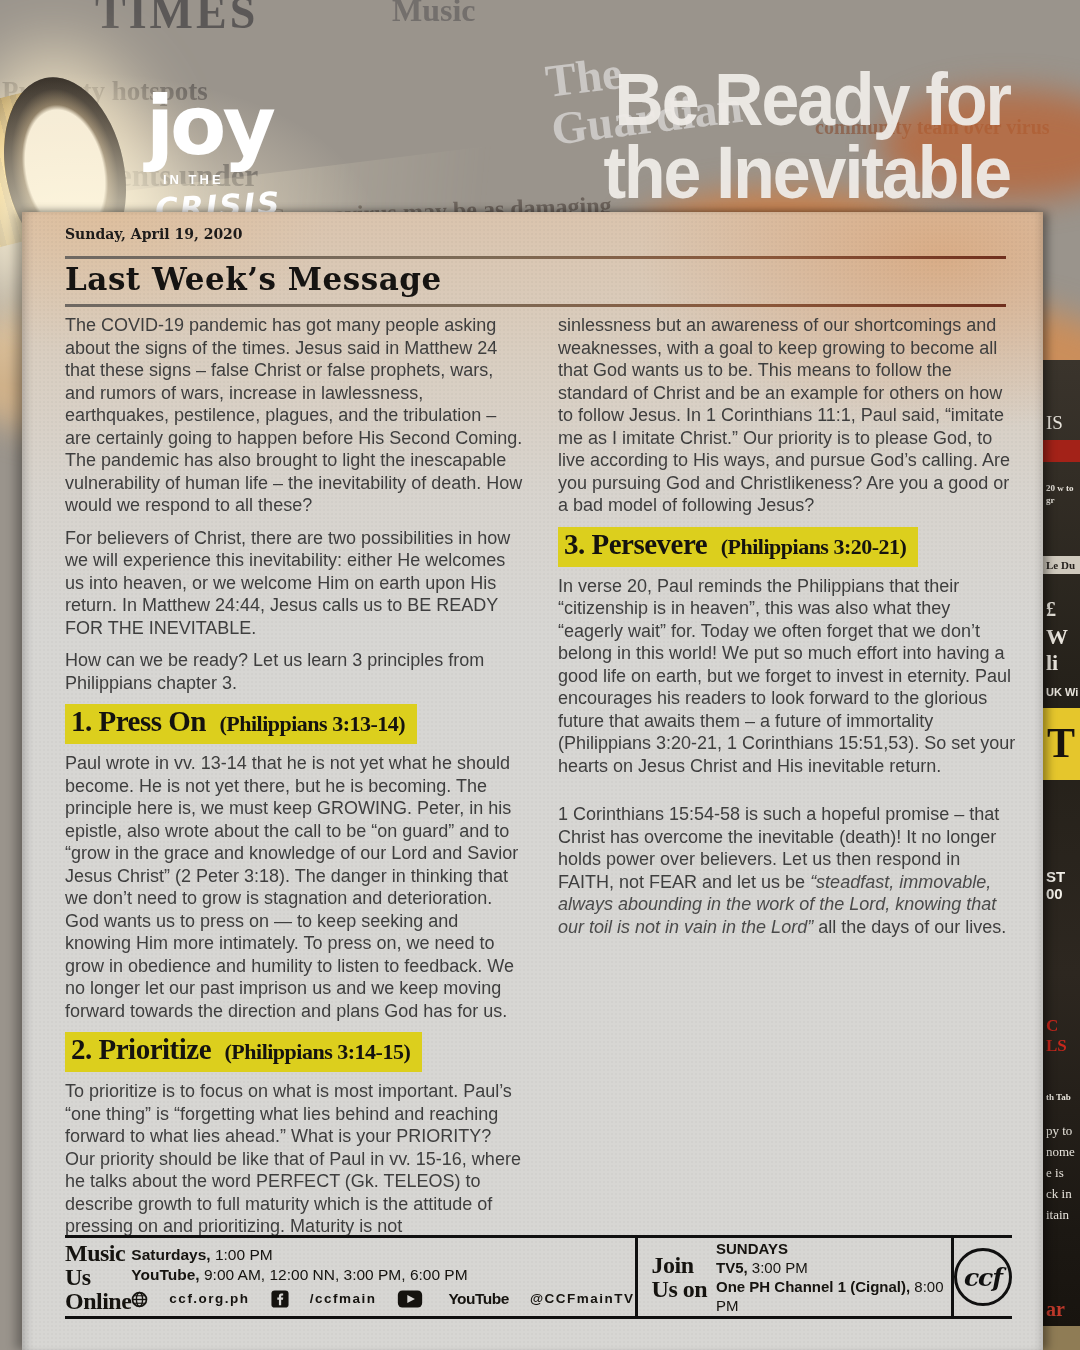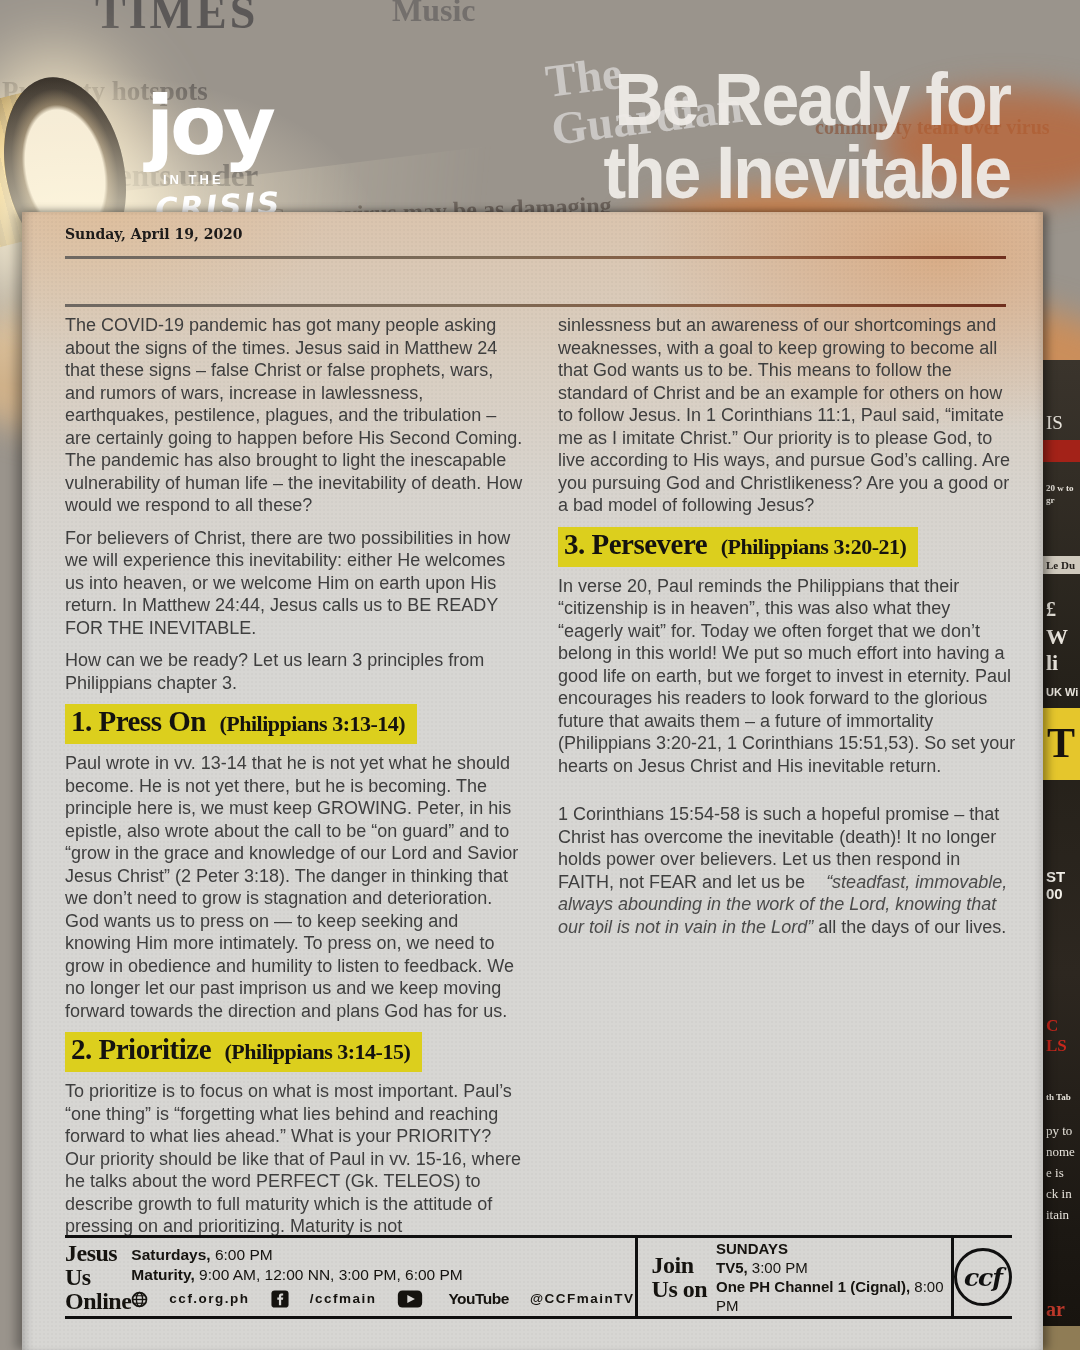--- a/index.html
+++ b/index.html
@@ -103,21 +103,21 @@
   
   .col{position:absolute;top:102px;width:458px;font-size:18px;line-height:22.5px;color:#3e3e3e;}
   .col-left{left:43px;} .col-right{left:536px;}
   .col p{margin:0 0 10px;}
   .h-row{margin:8px 0 8px;}
   .hl{display:inline-block;background:#dccf1d;color:#15130f;padding:2px 12px 4px 6px;
       font-family:"Liberation Serif",serif;font-weight:bold;line-height:30px;}
   .hl .main{font-size:29px;letter-spacing:-.5px;}
   .hl .ref{font-size:22px;margin-left:9px;letter-spacing:-.5px;}
   .p-gap{margin-top:26px !important;}
-  .it{font-style:italic;color:#4a4a4a;margin-left:16px;}
+  .it{font-style:italic;color:#4a4a4a;}
 
   
   .footer{position:absolute;left:43px;top:1023px;width:947px;height:78px;color:#15130f;
     border-top:3px solid #101010;border-bottom:3px solid #101010;display:flex;align-items:stretch;}
   .serif-title{font-family:"Liberation Serif",serif;font-weight:bold;font-size:24px;line-height:24px;
     letter-spacing:-.5px;display:flex;flex-direction:column;justify-content:center;}
   .f-online-title{width:95px;}
   .f-sched{flex:0 0 368px;border-right:3px solid #101010;display:flex;flex-direction:column;
     justify-content:center;font-size:15.5px;line-height:20px;}
   .f-tv-title{width:170px;padding-left:14px;}
@@ -183,20 +183,21 @@
     <div class="ef f11">py to nome e is ck in itain</div>
     <div class="ef f12">ar</div>
     <div class="edge-tan"></div>
   </div>
 
   <div class="paper">
     <div class="grain"></div>
 
     <div class="date">Sunday, April 19, 2020</div>
     <div class="rule rule1"></div>
+    <div class="lwm">Last Week’s Message</div>
     <div class="rule rule2"></div>
 
     <div class="col col-left">
       <p>The COVID-19 pandemic has got many people asking about the signs of the times. Jesus said in Matthew 24 that these signs – false Christ or false prophets, wars, and rumors of wars, increase in lawlessness, earthquakes, pestilence, plagues, and the tribulation – are certainly going to happen before His Second Coming. The pandemic has also brought to light the inescapable vulnerability of human life – the inevitability of death. How would we respond to all these?</p>
       <p>For believers of Christ, there are two possibilities in how we will experience this inevitability: either He welcomes us into heaven, or we welcome Him on earth upon His return. In Matthew 24:44, Jesus calls us to BE READY FOR THE INEVITABLE.</p>
       <p>How can we be ready? Let us learn 3 principles from Philippians chapter 3.</p>
       <div class="h-row">
         <span class="hl">
           <span class="main">1. Press On</span>
           <span class="ref">(Philippians 3:13-14)</span>
@@ -219,26 +220,26 @@
           <span class="main">3. Persevere</span>
           <span class="ref">(Philippians 3:20-21)</span>
         </span>
       </div>
       <p>In verse 20, Paul reminds the Philippians that their “citizenship is in heaven”, this was also what they “eagerly wait” for. Today we often forget that we don’t belong in this world! We put so much effort into having a good life on earth, but we forget to invest in eternity. Paul encourages his readers to look forward to the glorious future that awaits them – a future of immortality (Philippians 3:20-21, 1 Corinthians 15:51,53). So set your hearts on Jesus Christ and His inevitable return.</p>
       <p class="p-gap"><span>1 Corinthians 15:54-58 is such a hopeful promise – that Christ has overcome the inevitable (death)! It no longer holds power over believers. Let us then respond in FAITH, not FEAR and let us be </span><span class="it">“steadfast, immovable, always abounding in the work of the Lord, knowing that our toil is not in vain in the Lord”</span><span> all the days of our lives.</span></p>
     </div>
 
     <div class="footer">
       <div class="serif-title f-online-title">
-        <span>Jesus Us</span>
+        <span>Music Us</span>
         <span>Online</span>
       </div>
       <div class="f-sched">
-        <div><span class="b">Saturdays,</span><span> 6:00 PM</span></div>
-        <div><span class="b">Maturity,</span><span> 9:00 AM, 12:00 NN, 3:00 PM, 6:00 PM</span></div>
+        <div><span class="b">Saturdays,</span><span> 1:00 PM</span></div>
+        <div><span class="b">YouTube,</span><span> 9:00 AM, 12:00 NN, 3:00 PM, 6:00 PM</span></div>
         <div class="f-icons">
           <span class="icon">
             <svg width="17" height="17" viewBox="0 0 20 20">
                 <circle cx="10" cy="10" r="8.2" fill="none" stroke="#15130f" stroke-width="2"></circle>
                 <ellipse cx="10" cy="10" rx="3.6" ry="8.2" fill="none" stroke="#15130f" stroke-width="1.6"></ellipse>
                 <line x1="1.8" y1="10" x2="18.2" y2="10" stroke="#15130f" stroke-width="1.6"></line>
                 <line x1="3" y1="5.6" x2="17" y2="5.6" stroke="#15130f" stroke-width="1.3"></line>
                 <line x1="3" y1="14.4" x2="17" y2="14.4" stroke="#15130f" stroke-width="1.3"></line>
               </svg>
           </span>

